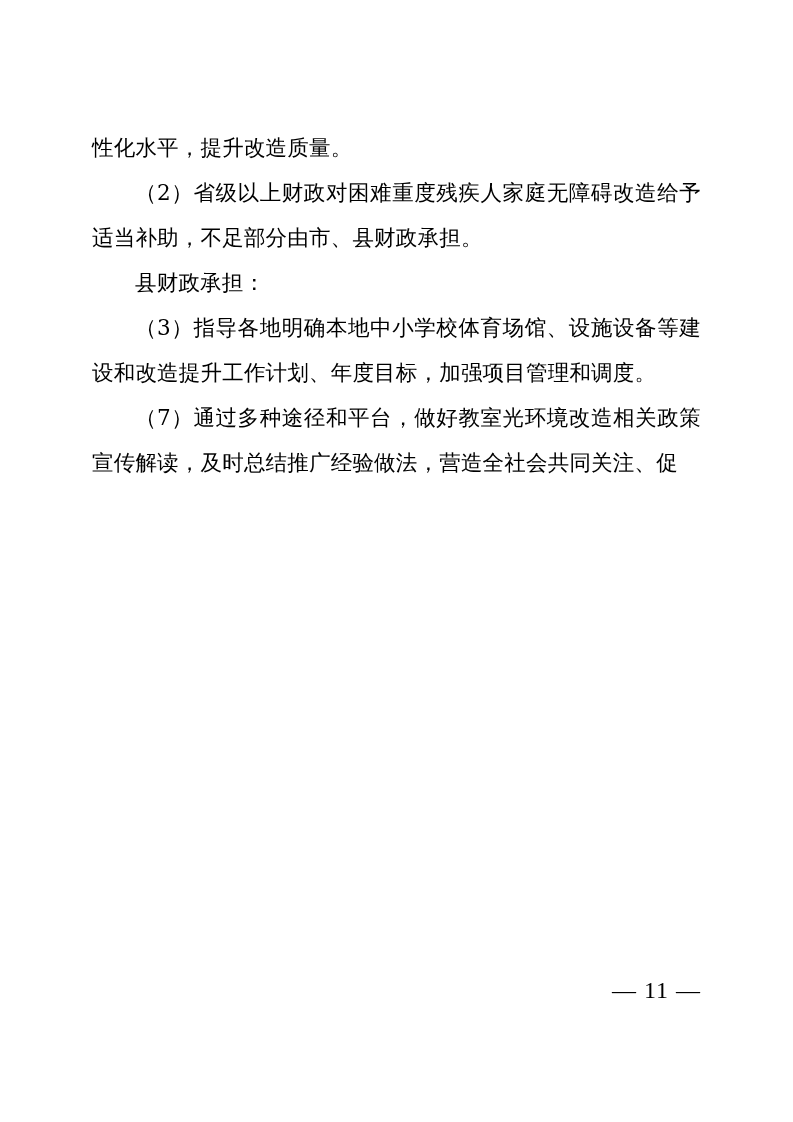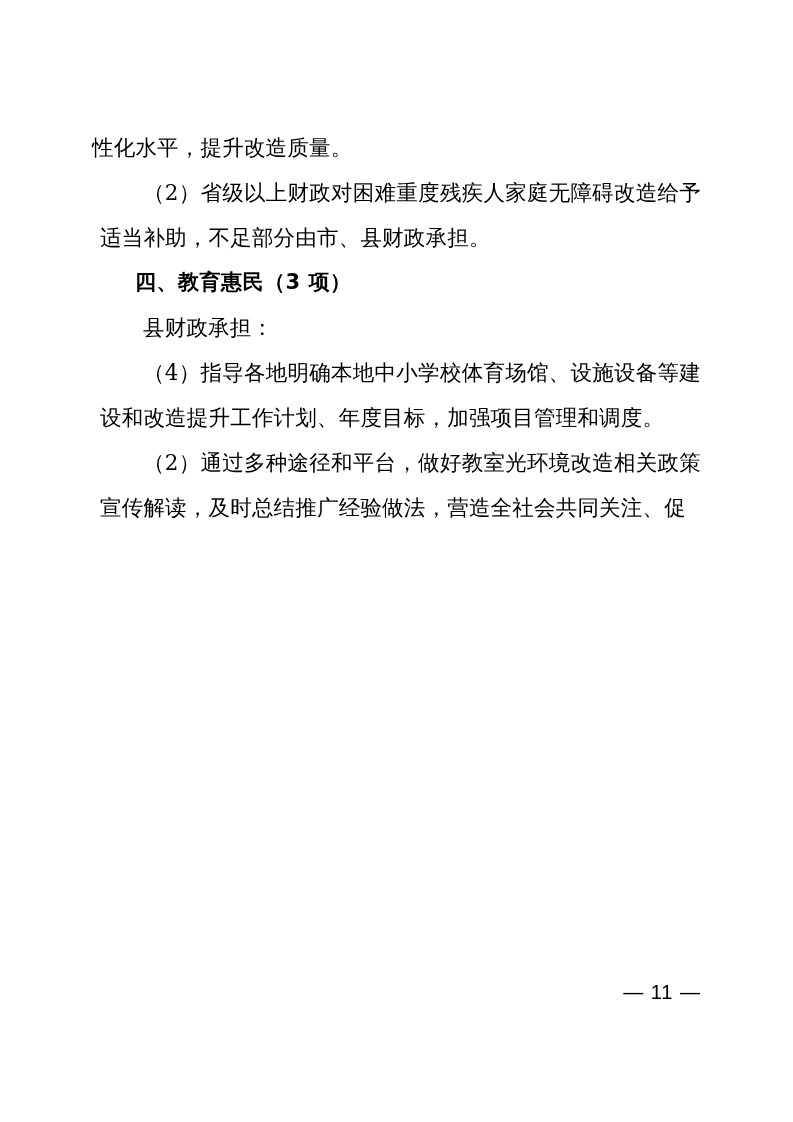--- a/index.html
+++ b/index.html
@@ -28,50 +28,48 @@
     text-align: justify;
     text-justify: inter-ideograph;
     letter-spacing: 0.2px;
   }
   p {
     margin: 0;
     padding: 0;
   }
   .indent {
     text-indent: 43px;
-    margin-left: 8px;
   }
   .noindent {
     text-indent: 0;
   }
   .heading {
     text-indent: 43px;
     font-family: "DejaVu Sans", "Liberation Sans", sans-serif;
     font-weight: bold;
     font-size: 21px;
     letter-spacing: 0.5px;
   }
   .page-number {
     position: absolute;
     left: 0;
     right: 0;
     bottom: 118px;
     text-align: right;
     padding-right: 92px;
-    font-size: 20px;
-    font-family: Liberation Sans, sans-serif;
+    font-size: 24px;
+    font-family: Liberation Serif, serif;
     letter-spacing: 1px;
   }
 </style>
 </head>
 <body>
 
 <div class="page">
   <div class="doc-body">
     <p class="noindent">性化水平，提升改造质量。</p>
     <p class="indent">（2）省级以上财政对困难重度残疾人家庭无障碍改造给予适当补助，不足部分由市、县财政承担。</p>
-    <p class="heading">四、教育惠民（3 项）</p>
     <p class="indent">县财政承担：</p>
-    <p class="indent">（4）指导各地明确本地中小学校体育场馆、设施设备等建设和改造提升工作计划、年度目标，加强项目管理和调度。</p>
-    <p class="indent">（2）通过多种途径和平台，做好教室光环境改造相关政策宣传解读，及时总结推广经验做法，营造全社会共同关注、促</p>
+    <p class="indent">（3）指导各地明确本地中小学校体育场馆、设施设备等建设和改造提升工作计划、年度目标，加强项目管理和调度。</p>
+    <p class="indent">（7）通过多种途径和平台，做好教室光环境改造相关政策宣传解读，及时总结推广经验做法，营造全社会共同关注、促</p>
   </div>
   <div class="page-number">— 11 —</div>
 </div>
 
 </body></html>

